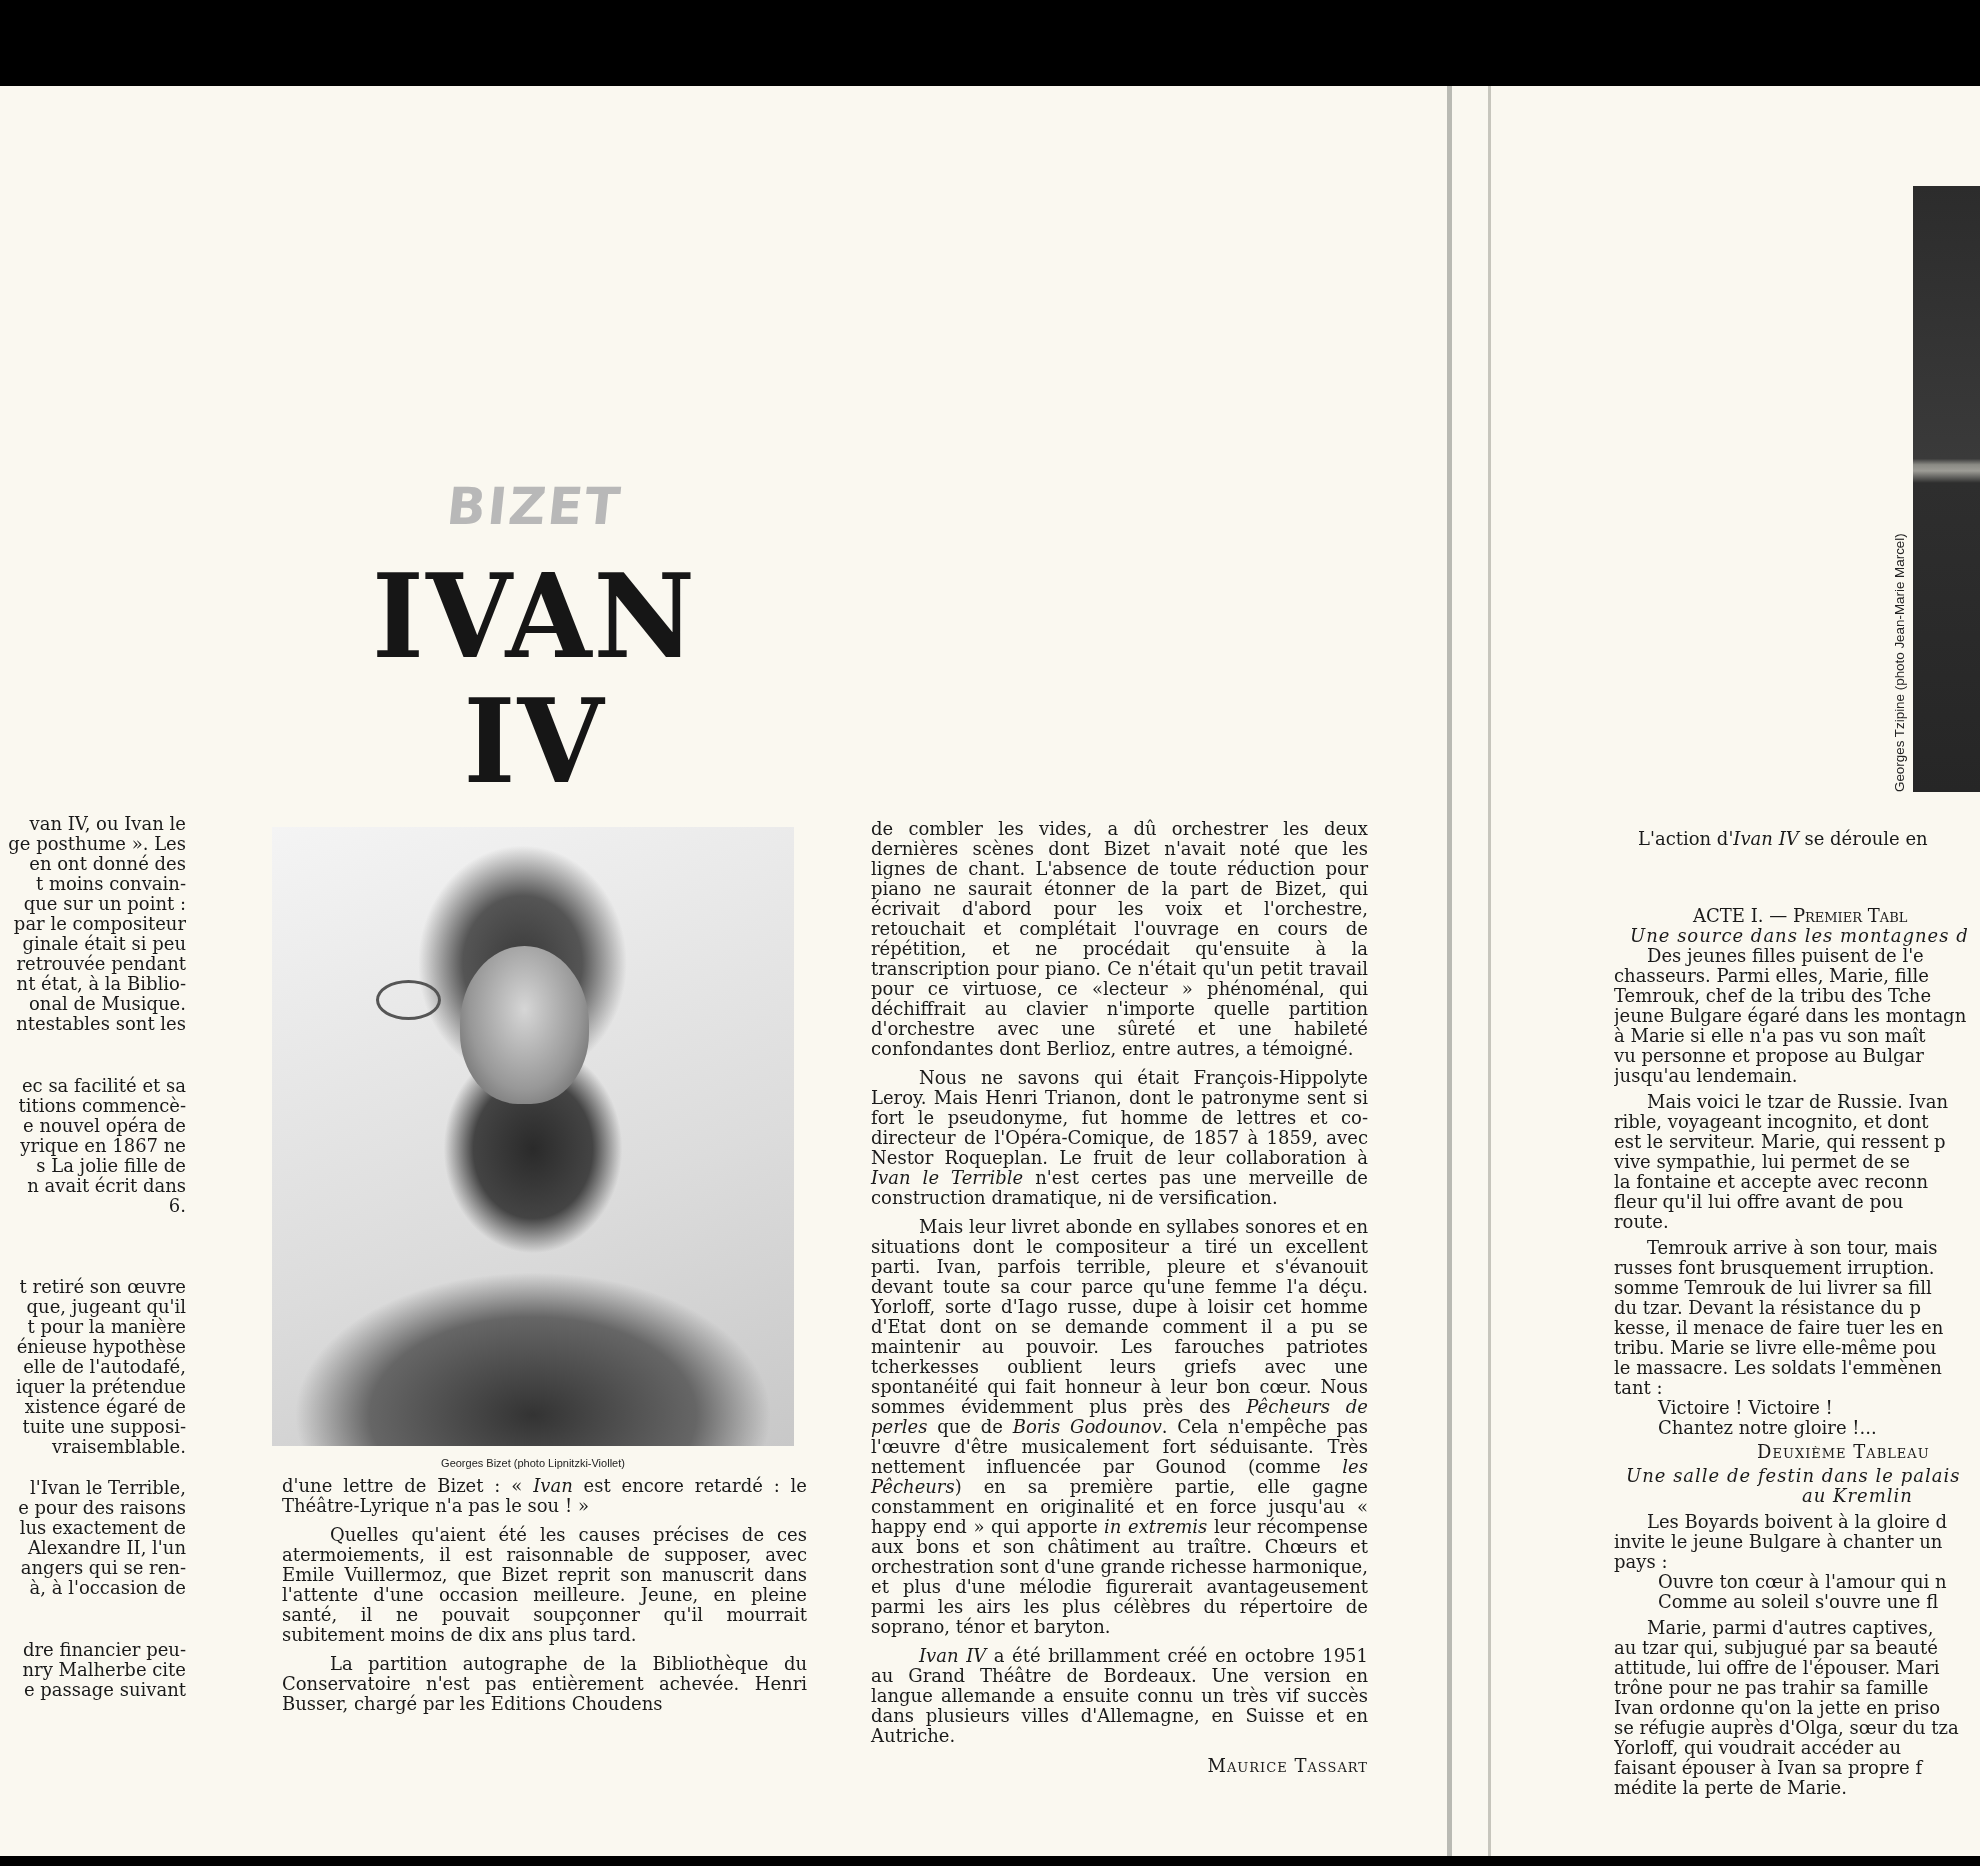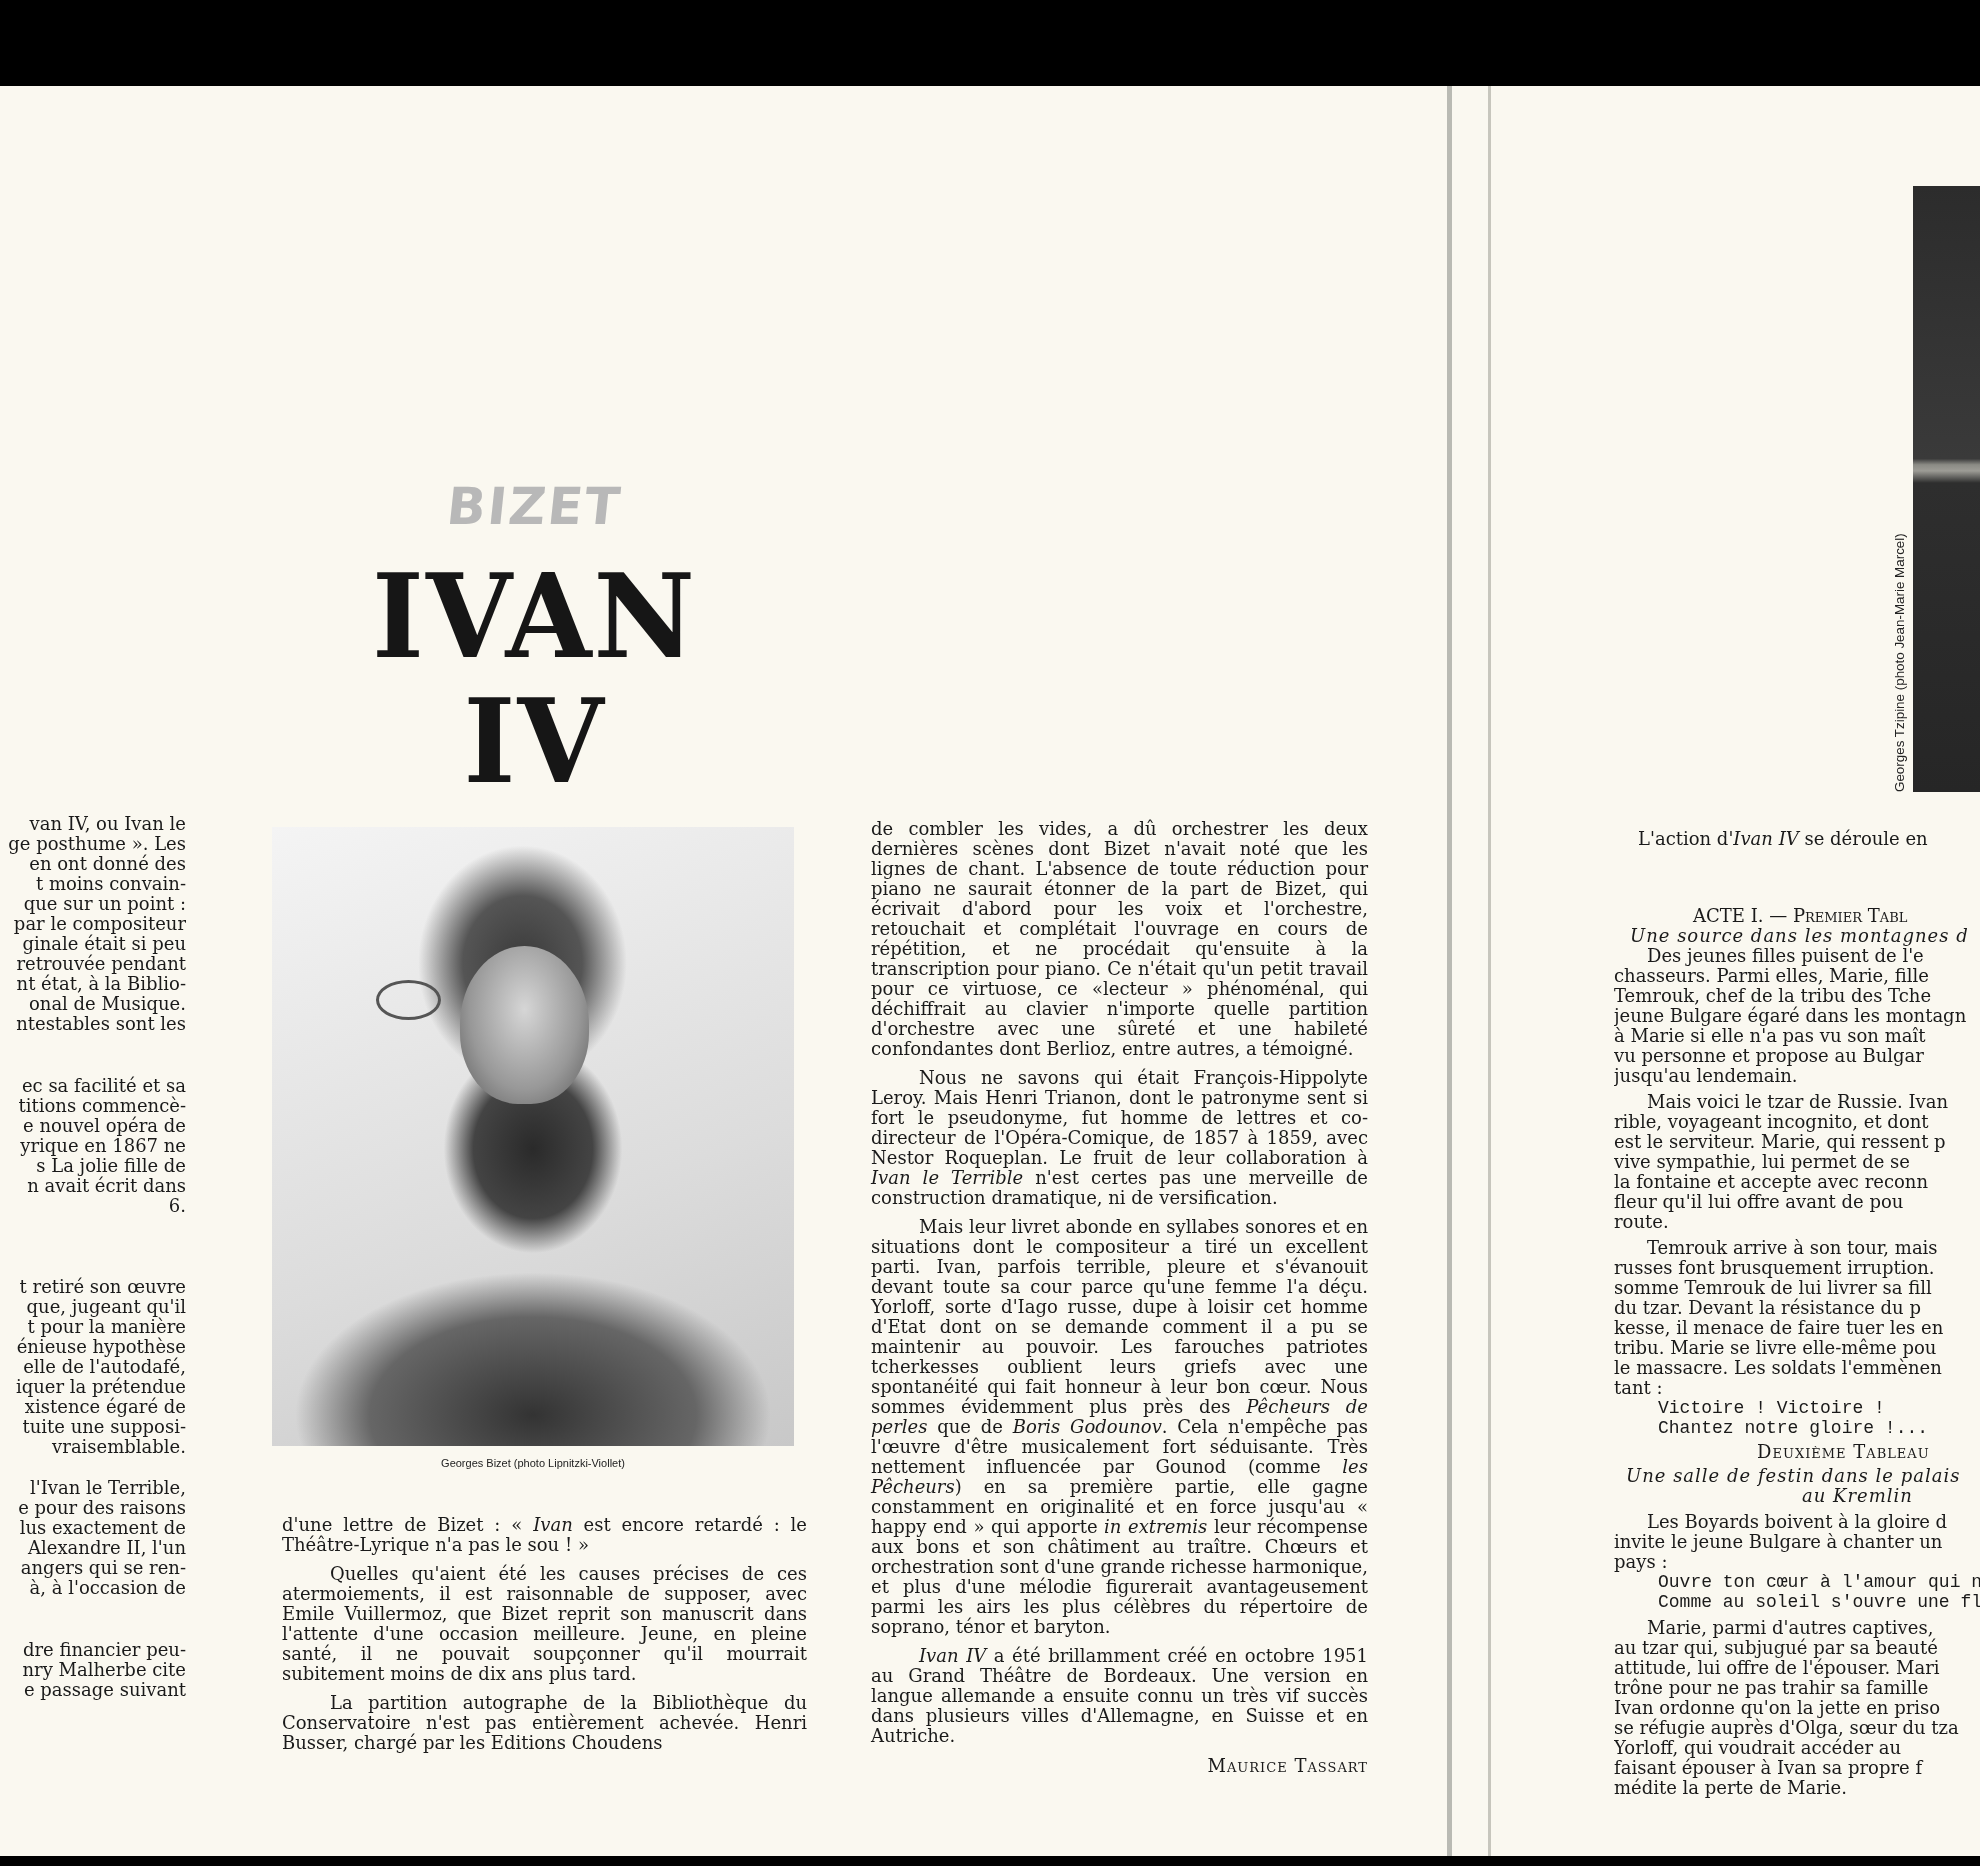--- a/index.html
+++ b/index.html
@@ -52,40 +52,40 @@
     background:radial-gradient(ellipse at 50% 40%, #d8d6ce 0%, #9a9892 60%, #5a5a58 100%);
   }
   .portrait .glasses {
     position:absolute; left:104px; top:153px; width:59px; height:34px; border:3px solid #555; border-radius:50%;
   }
   .caption {
     position:absolute; font-family:"Liberation Sans", sans-serif; font-size:11px; color:#222;
   }
   .cap1 { left:272px; top:1457px; width:522px; text-align:center; }
 
-  .col-mid1 { left:282px; top:1476px; width:525px;margin-top:39px; }
+  .col-mid1 { left:282px; top:1476px; width:525px; }
   .col-mid2 { left:871px; top:819px; width:497px; }
   .signature { text-align:right; font-variant:small-caps; letter-spacing:1px; margin-top:10px; }
 
   .photo-dark {
     position:absolute; left:1913px; top:186px; width:67px; height:606px;
     background:linear-gradient(180deg, #2c2c2c 0%, #3a3a3a 45%, #8b8b85 46%, #9d9c96 47%, #2e2e2e 49%, #262626 100%);
   }
   .cap2 {
     position:absolute; left:1892px; top:792px; transform-origin:0 0; transform:rotate(-90deg);
     white-space:nowrap; font-size:13.4px;
   }
 
   .col-right { left:1614px; top:829px; width:366px; overflow:hidden; text-align:left; }
   .col-right p { white-space:nowrap; margin:0; }
   .col-right .lead { text-indent:24px; }
   .act-head { text-align:left; margin-top:57px !important; margin-left:79px !important; }
   .act-head .sc { font-variant:small-caps; }
   .scene-title { font-style:italic; letter-spacing:1px; margin-left:16px !important; }
-  .verse { padding-left:44px;font-family:Liberation Mono, monospace; }
+  .verse { padding-left:44px; }
   .tab-head { font-variant:small-caps; letter-spacing:1px; padding-left:143px; margin:4px 0 !important; }
   .centered-it { font-style:italic; letter-spacing:1px; }
   .ind { text-indent:33px; }
   .mt { margin-top:6px !important; }
 </style>
 </head>
 <body>
 
 <div class="paper"></div>
 <div class="spine-a"></div>

